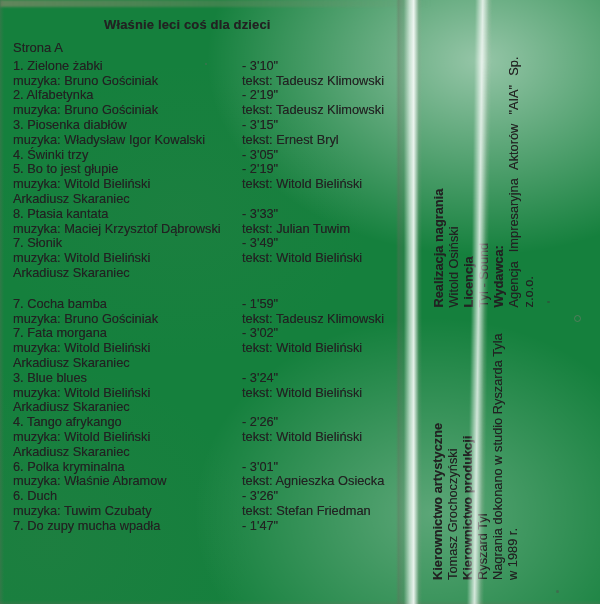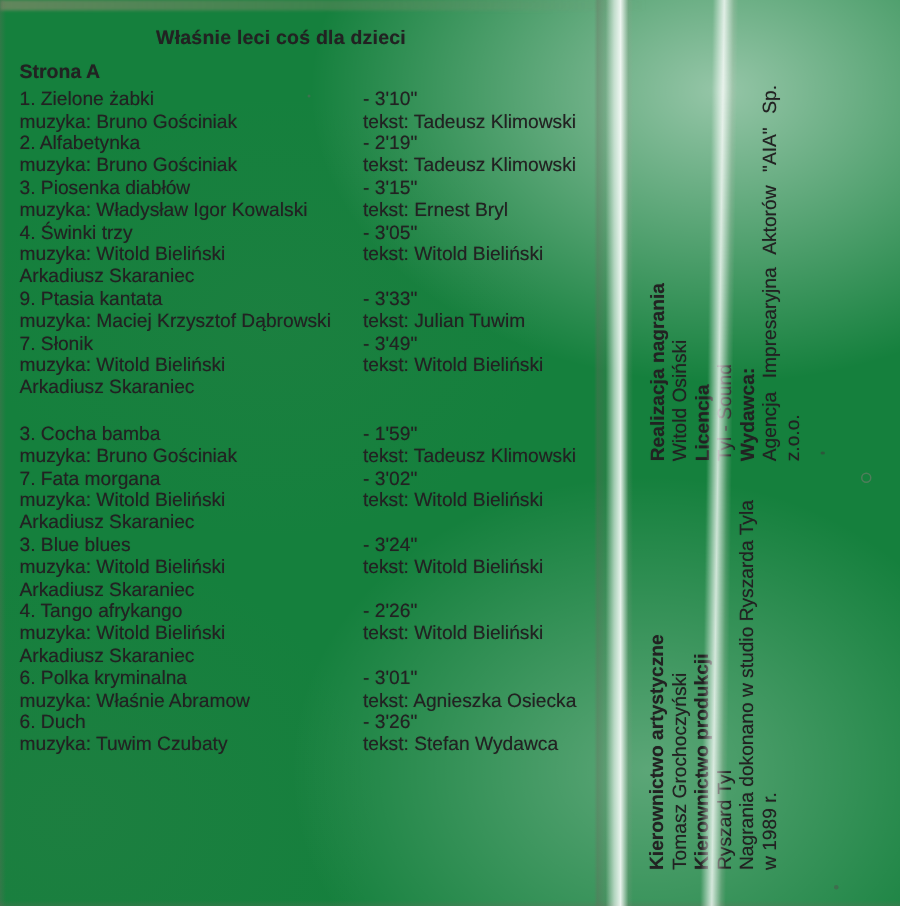--- a/index.html
+++ b/index.html
@@ -31,21 +31,21 @@
       rgba(110,104,94,0) 0%, rgba(110,104,94,0.32) 9%, rgba(140,134,124,0.14) 30%,
       rgba(255,255,255,0.60) 52%, rgba(255,255,255,0.88) 68%,
       rgba(160,154,144,0.20) 88%, rgba(160,154,144,0) 100%);}
   .crease-b{position:absolute;left:471px;top:-6px;width:17px;height:616px;z-index:4;pointer-events:none;
     transform:rotate(0.8deg);
     background:linear-gradient(90deg, rgba(255,255,255,0) 0%, rgba(255,255,255,0.78) 45%,
       rgba(205,201,193,0.22) 82%, rgba(205,201,193,0) 100%);
     filter:blur(0.4px);}
   .title{position:absolute;left:104px;top:17px;font-size:13px;font-weight:bold;letter-spacing:0.15px;z-index:2;}
   .main{position:absolute;left:13px;top:41px;width:402px;font-size:12.8px;line-height:14.8px;z-index:2;}
-  .heading{font-weight:bold;font-size:13px;margin-bottom:3px;}
+  .heading{font-weight:normal;font-size:13px;margin-bottom:3px;}
   .row{white-space:nowrap;}
   .col-l{display:inline-block;width:229px;vertical-align:top;}
   .col-r{display:inline-block;vertical-align:top;}
   .spacer{height:16px;}
   .spine{position:absolute;transform:rotate(-90deg);font-size:12.8px;line-height:15px;z-index:2;}
   .spine-top{left:348px;top:120px;width:270px;height:105px;}
   .spine-bottom{left:350px;top:410px;width:250px;height:90px;}
   .sline{white-space:nowrap;}
   .sline.bold{font-weight:bold;}
   .sline.spread{word-spacing:5.5px;}
@@ -68,45 +68,47 @@
   <div class="main">
     <div class="heading">Strona A</div>
     <div id="rows-a">
         <div class="row"><span class="col-l">1. Zielone żabki</span><span class="col-r">- 3'10"</span></div>
         <div class="row"><span class="col-l">muzyka: Bruno Gościniak</span><span class="col-r">tekst: Tadeusz Klimowski</span></div>
         <div class="row"><span class="col-l">2. Alfabetynka</span><span class="col-r">- 2'19"</span></div>
         <div class="row"><span class="col-l">muzyka: Bruno Gościniak</span><span class="col-r">tekst: Tadeusz Klimowski</span></div>
         <div class="row"><span class="col-l">3. Piosenka diabłów</span><span class="col-r">- 3'15"</span></div>
         <div class="row"><span class="col-l">muzyka: Władysław Igor Kowalski</span><span class="col-r">tekst: Ernest Bryl</span></div>
         <div class="row"><span class="col-l">4. Świnki trzy</span><span class="col-r">- 3'05"</span></div>
+        <div class="row"><span class="col-l">5. Bo to jest głupie</span><span class="col-r">- 2'19"</span></div>
         <div class="row"><span class="col-l">muzyka: Witold Bieliński</span><span class="col-r">tekst: Witold Bieliński</span></div>
         <div class="row"><span class="col-l">Arkadiusz Skaraniec</span><span class="col-r"></span></div>
-        <div class="row"><span class="col-l">9. Ptasia kantata</span><span class="col-r">- 3'33"</span></div>
+        <div class="row"><span class="col-l">8. Ptasia kantata</span><span class="col-r">- 3'33"</span></div>
         <div class="row"><span class="col-l">muzyka: Maciej Krzysztof Dąbrowski</span><span class="col-r">tekst: Julian Tuwim</span></div>
         <div class="row"><span class="col-l">7. Słonik</span><span class="col-r">- 3'49"</span></div>
         <div class="row"><span class="col-l">muzyka: Witold Bieliński</span><span class="col-r">tekst: Witold Bieliński</span></div>
         <div class="row"><span class="col-l">Arkadiusz Skaraniec</span><span class="col-r"></span></div>
       </div>
     <div class="spacer"></div>
     <div id="rows-b">
-        <div class="row"><span class="col-l">3. Cocha bamba</span><span class="col-r">- 1'59"</span></div>
+        <div class="row"><span class="col-l">7. Cocha bamba</span><span class="col-r">- 1'59"</span></div>
         <div class="row"><span class="col-l">muzyka: Bruno Gościniak</span><span class="col-r">tekst: Tadeusz Klimowski</span></div>
         <div class="row"><span class="col-l">7. Fata morgana</span><span class="col-r">- 3'02"</span></div>
         <div class="row"><span class="col-l">muzyka: Witold Bieliński</span><span class="col-r">tekst: Witold Bieliński</span></div>
         <div class="row"><span class="col-l">Arkadiusz Skaraniec</span><span class="col-r"></span></div>
         <div class="row"><span class="col-l">3. Blue blues</span><span class="col-r">- 3'24"</span></div>
         <div class="row"><span class="col-l">muzyka: Witold Bieliński</span><span class="col-r">tekst: Witold Bieliński</span></div>
         <div class="row"><span class="col-l">Arkadiusz Skaraniec</span><span class="col-r"></span></div>
         <div class="row"><span class="col-l">4. Tango afrykango</span><span class="col-r">- 2'26"</span></div>
         <div class="row"><span class="col-l">muzyka: Witold Bieliński</span><span class="col-r">tekst: Witold Bieliński</span></div>
         <div class="row"><span class="col-l">Arkadiusz Skaraniec</span><span class="col-r"></span></div>
         <div class="row"><span class="col-l">6. Polka kryminalna</span><span class="col-r">- 3'01"</span></div>
         <div class="row"><span class="col-l">muzyka: Właśnie Abramow</span><span class="col-r">tekst: Agnieszka Osiecka</span></div>
         <div class="row"><span class="col-l">6. Duch</span><span class="col-r">- 3'26"</span></div>
-        <div class="row"><span class="col-l">muzyka: Tuwim Czubaty</span><span class="col-r">tekst: Stefan Wydawca</span></div>
+        <div class="row"><span class="col-l">muzyka: Tuwim Czubaty</span><span class="col-r">tekst: Stefan Friedman</span></div>
+        <div class="row"><span class="col-l">7. Do zupy mucha wpadła</span><span class="col-r">- 1'47"</span></div>
       </div>
   </div>
 
   <div class="spine spine-top" id="spine-top">
       <div class="sline bold">Realizacja nagrania</div>
       <div class="sline">Witold Osiński</div>
       <div class="sline bold">Licencja</div>
       <div class="sline">Tyl - Sound</div>
       <div class="sline bold">Wydawca:</div>
       <div class="sline spread">Agencja Impresaryjna Aktorów "AIA" Sp.</div>

